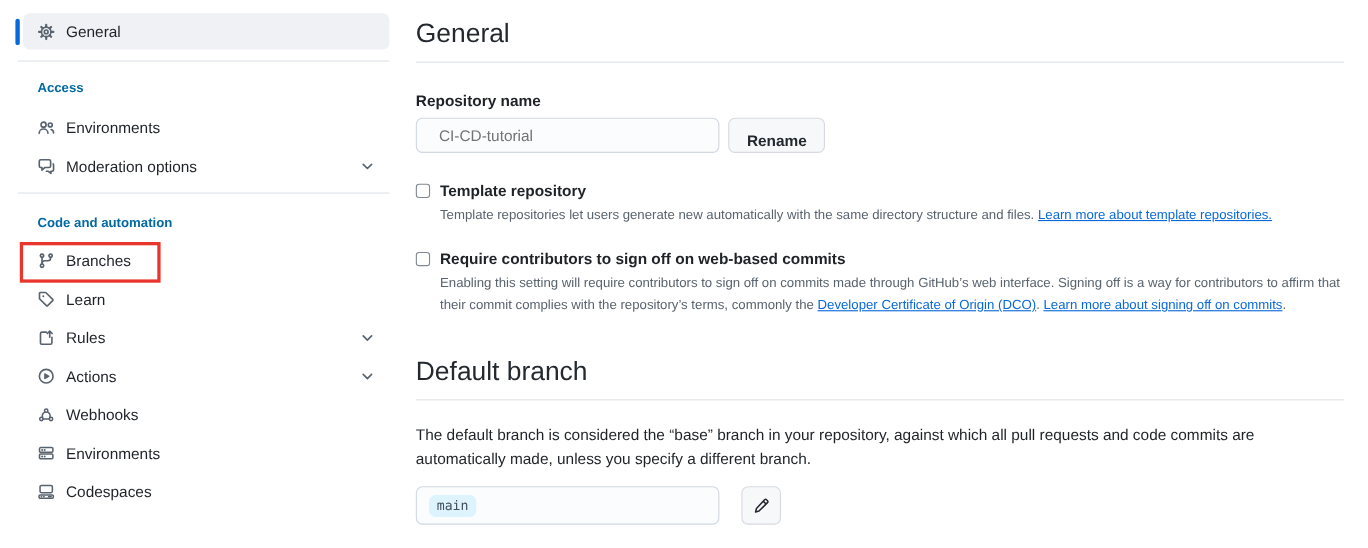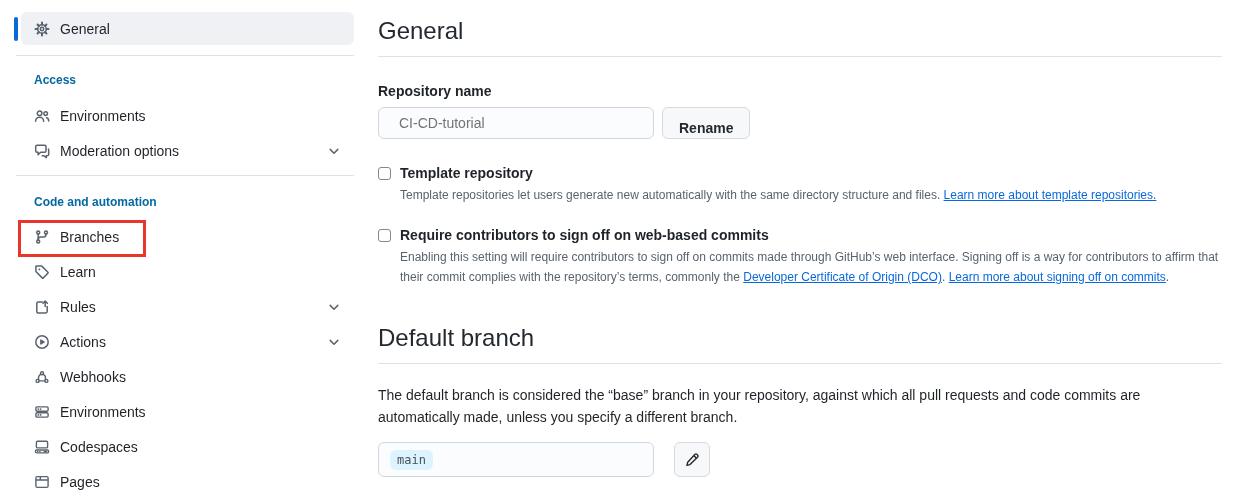--- a/index.html
+++ b/index.html
@@ -193,29 +193,20 @@
       <span class="nav-icon">
         <svg width="16" height="16" viewBox="0 0 16 16" fill="none" stroke="#59636e" stroke-width="1.4" stroke-linecap="round">
           <rect x="2.4" y="2.3" width="11.2" height="6.6" rx="1.2"></rect>
           <rect x="1.5" y="11" width="13" height="2.9" rx="1"></rect>
           <path d="M3.7 12.45h.02M5.9 12.45h.02M10.3 12.45h2.1" stroke-width="1.6"></path>
         </svg>
       </span>
       <span class="nav-label">Codespaces</span>
     </div>
 
-    <div class="nav-item">
-      <span class="nav-icon">
-        <svg width="16" height="16" viewBox="0 0 16 16" fill="none" stroke="#59636e" stroke-width="1.4">
-          <rect x="1.9" y="2.6" width="12.2" height="10.8" rx="1.3"></rect>
-          <path d="M1.9 6h12.2M6.3 2.6V6"></path>
-        </svg>
-      </span>
-      <span class="nav-label">Pages</span>
-    </div>
 
     <div class="annotation-box"></div>
   </nav>
 
   <main class="main">
 
     <h1 class="page-heading">General</h1>
     <div class="h-divider"></div>
 
     <div class="field-label">Repository name</div>

